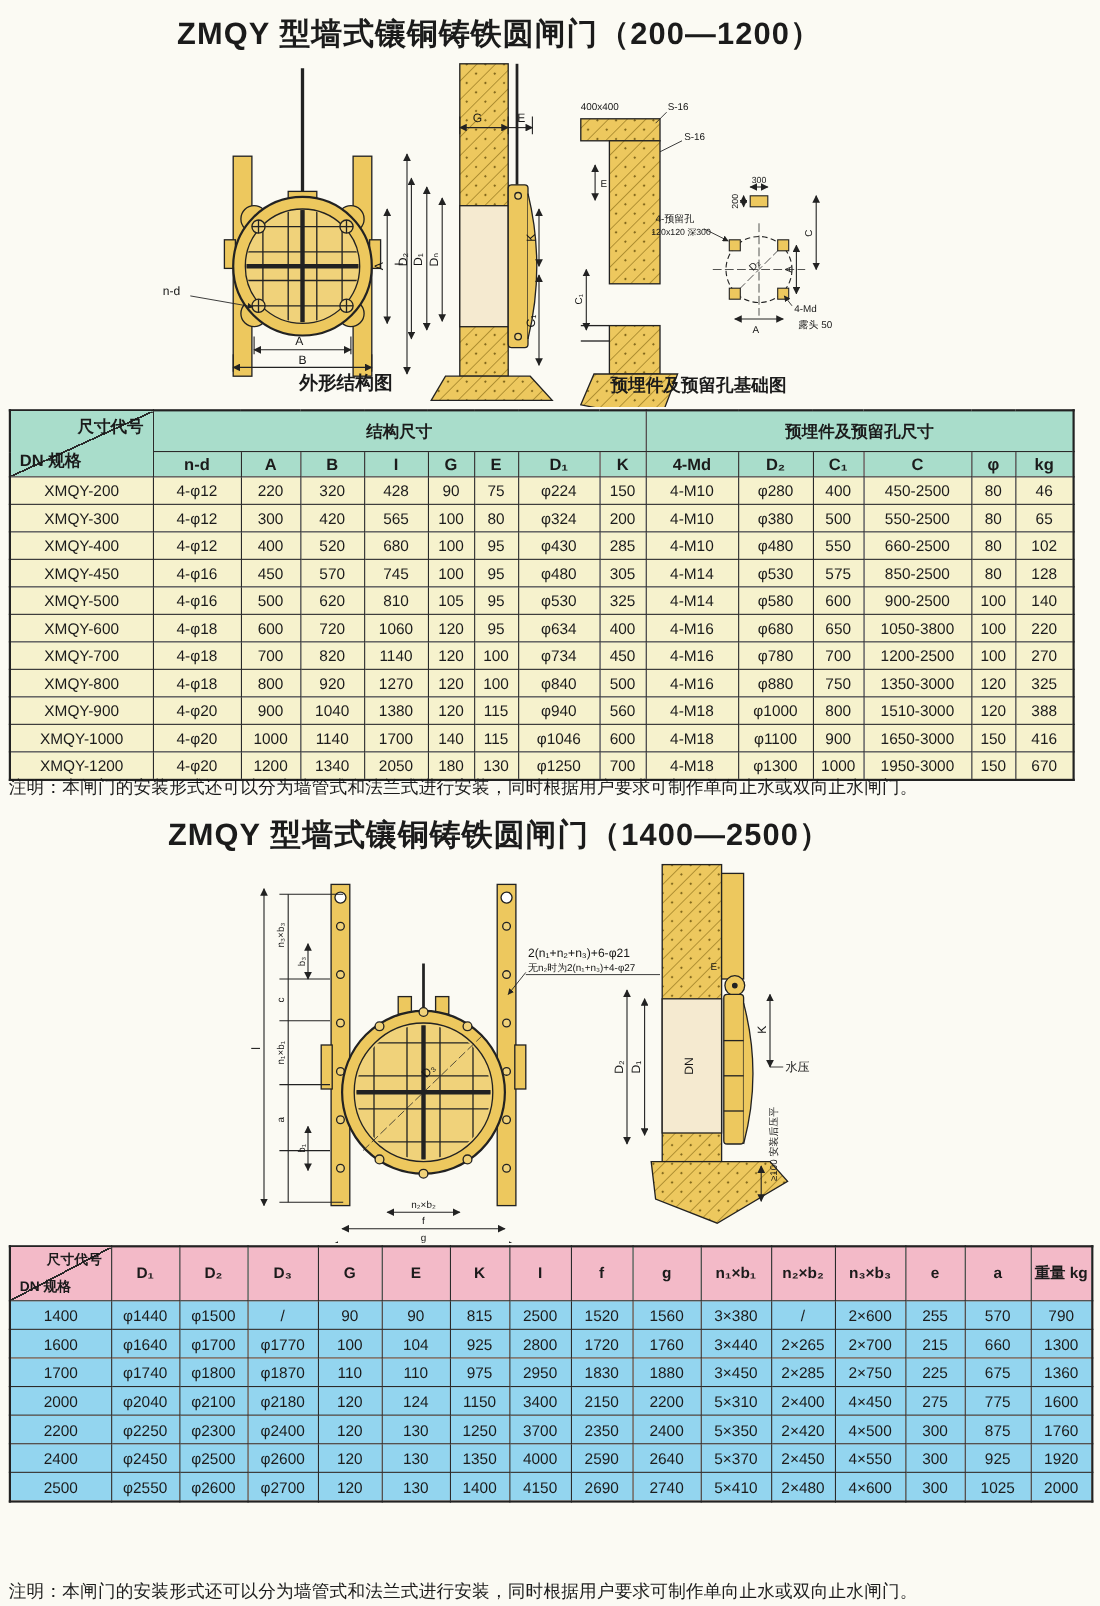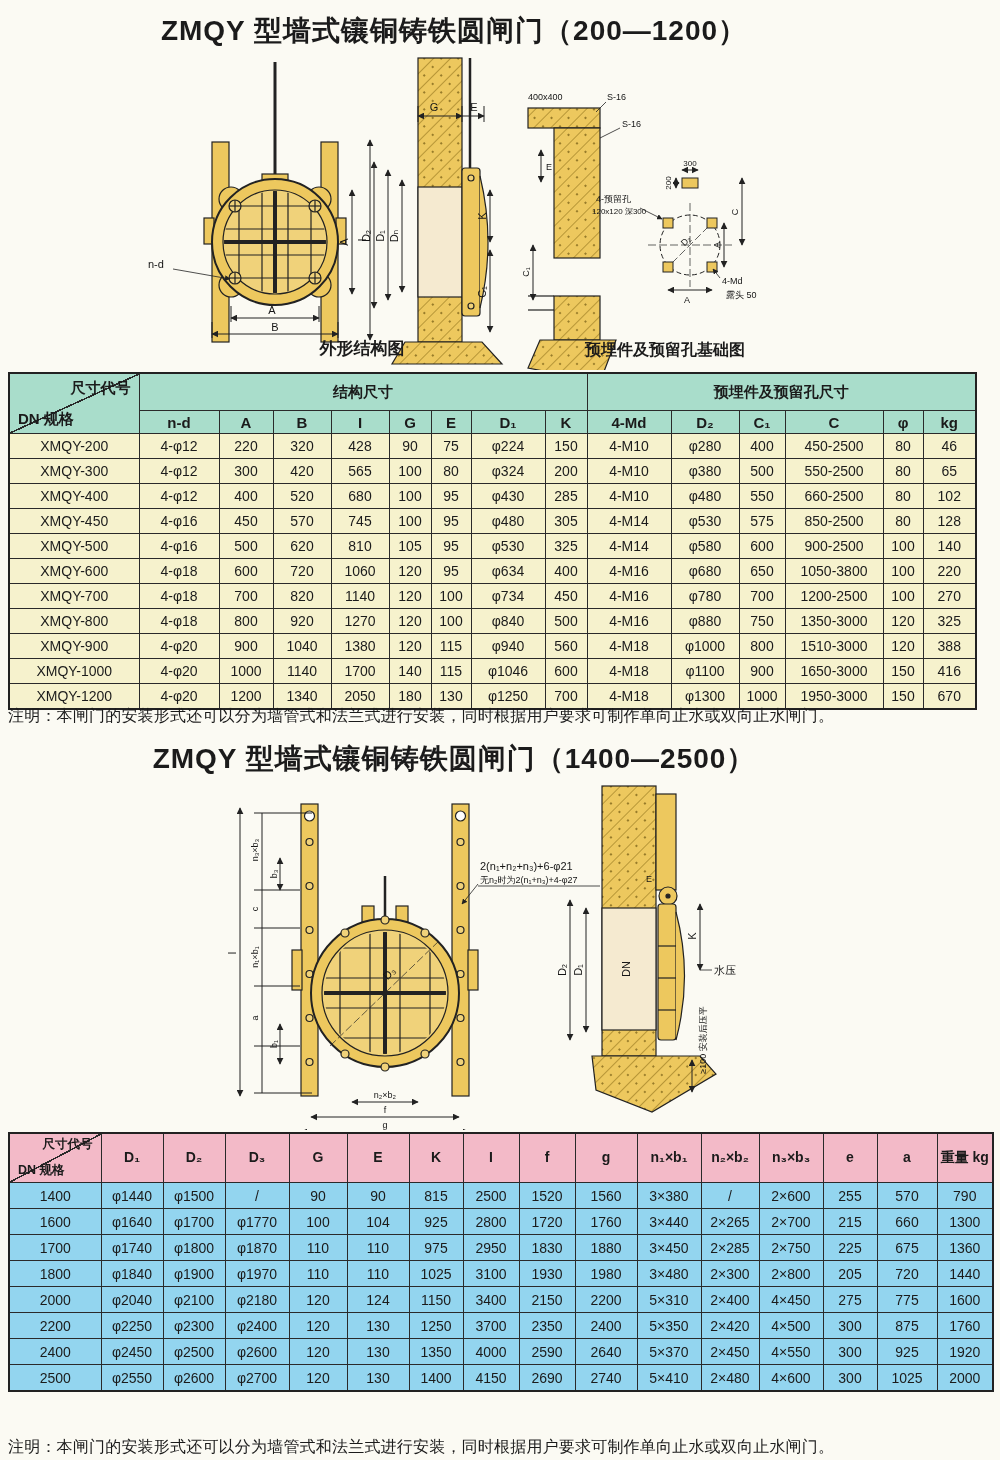--- a/index.html
+++ b/index.html
@@ -3,42 +3,42 @@
 <meta charset="utf-8">
 <style>
   html,body{margin:0;padding:0;width:1000px;height:1460px;overflow:hidden;}
   body{position:relative;background:#fbfaf3;font-family:"Liberation Sans","DejaVu Sans",sans-serif;color:#1b1b1b;}
   .title{position:absolute;left:0;width:908px;text-align:center;font-size:28px;font-weight:bold;letter-spacing:1px;}
   #title1{top:12px;}
   #title2{top:740px;}
   .note{position:absolute;left:8px;width:984px;font-size:16px;letter-spacing:0.2px;}
   #note1{top:706px;}
   #note2{top:1437px;}
-  .caption{position:absolute;text-align:center;font-weight:bold;font-size:16px;}
+  .caption{position:absolute;font-weight:bold;font-size:16px;}
   #cap1{left:272px;top:337px;width:180px;font-size:17px;}
   #cap2{left:555px;top:340px;width:220px;}
   svg{position:absolute;left:0;}
   #fig1{top:50px;}
   #fig2{top:778px;}
   svg text{font-family:"Liberation Sans","DejaVu Sans",sans-serif;fill:#151515;font-size:11px;}
   svg .sm{font-size:9px;}
   svg .xs{font-size:8px;}
   table{position:absolute;border-collapse:collapse;table-layout:fixed;border:2px solid #222;}
   th,td{border:1px solid #2a2a2a;text-align:center;vertical-align:middle;padding:0;white-space:nowrap;overflow:hidden;}
   #table1{left:8px;top:372px;width:967px;font-size:14px;}
   #table1 th{background:var(--table1-header,#a9ddcb);font-weight:bold;font-size:15px;}
   #table1 thead tr:first-child th{height:36px;}
   #table1 thead tr:nth-child(2) th{height:22px;}
   #table1 td{background:var(--table1-body,#f6f2cd);height:24px;}
   #table2{left:8px;top:1132px;width:984px;font-size:14px;}
   #table2 th{background:var(--table2-header,#f3bac8);font-weight:bold;font-size:14px;white-space:normal;line-height:1.1;height:48px;}
   #table2 td{background:var(--table2-body,#93d5ef);height:25px;}
   th.corner{position:relative;padding:0;}
   .diag{position:absolute;inset:0;background:linear-gradient(to bottom right,transparent calc(50% - 0.8px),#2a2a2a calc(50% - 0.8px) calc(50% + 0.8px),transparent calc(50% + 0.8px));}
-  .ct{position:absolute;top:5px;right:8px;font-family:Liberation Mono, monospace;}
+  .ct{position:absolute;top:5px;right:8px;}
   .cb{position:absolute;bottom:4px;left:8px;}
   #table2 th.corner .ct,#table2 th.corner .cb{font-size:12.5px;}
 </style>
 </head>
 <body>
 
 <div class="title" id="title1">ZMQY 型墙式镶铜铸铁圆闸门（200—1200）</div>
 
 <svg id="fig1" width="1000" height="320" viewBox="0 0 1000 320">
   <defs>
@@ -647,38 +647,20 @@
         <td>1830</td>
         <td>1880</td>
         <td>3×450</td>
         <td>2×285</td>
         <td>2×750</td>
         <td>225</td>
         <td>675</td>
         <td>1360</td>
       </tr>
       <tr>
-        <td>1800</td>
-        <td>φ1840</td>
-        <td>φ1900</td>
-        <td>φ1970</td>
-        <td>110</td>
-        <td>110</td>
-        <td>1025</td>
-        <td>3100</td>
-        <td>1930</td>
-        <td>1980</td>
-        <td>3×480</td>
-        <td>2×300</td>
-        <td>2×800</td>
-        <td>205</td>
-        <td>720</td>
-        <td>1440</td>
-      </tr>
-      <tr>
         <td>2000</td>
         <td>φ2040</td>
         <td>φ2100</td>
         <td>φ2180</td>
         <td>120</td>
         <td>124</td>
         <td>1150</td>
         <td>3400</td>
         <td>2150</td>
         <td>2200</td>

